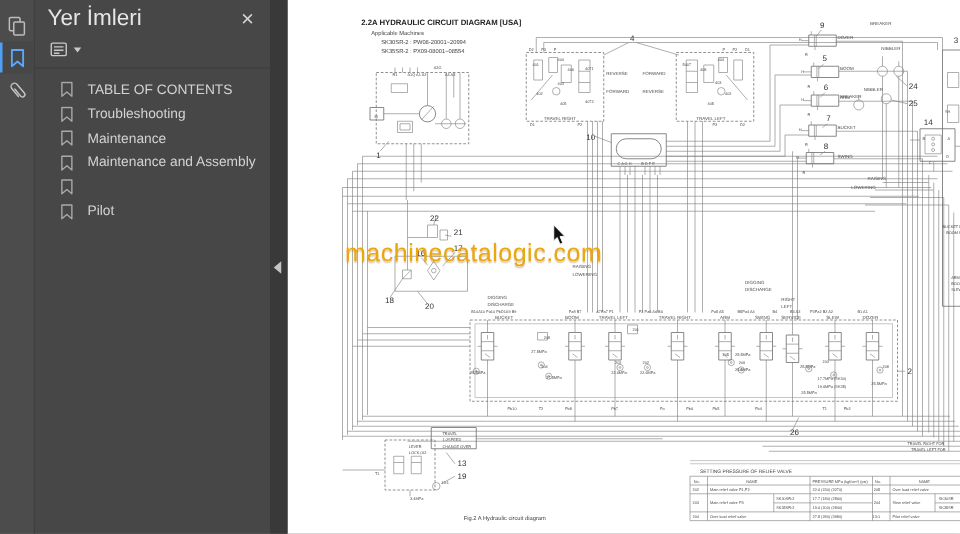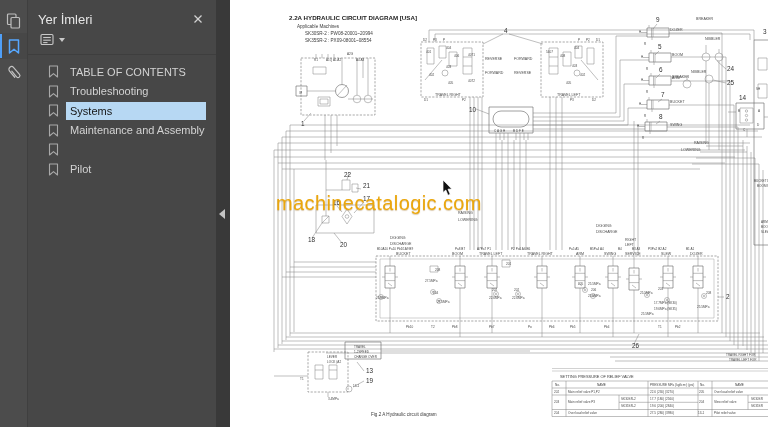--- a/index.html
+++ b/index.html
@@ -11,22 +11,22 @@
              background:#4c4c4c;border-right:1px solid #3f3f3f;z-index:5}
   .strip-icon{width:27px;height:26px;display:flex;align-items:center;
               justify-content:center;position:relative;cursor:pointer}
   .strip-icon.active{background:#474747}
   .strip-icon.active::before{content:"";position:absolute;left:0;top:1px;bottom:1px;
               width:2px;background:#4f9ff8}
 
   
   #panel{position:absolute;left:27px;top:0;width:189px;height:100%;
          background:#474747;z-index:4}
-  .panel-header{height:25px;display:flex;align-items:flex-end;padding:2px 10px 0 11px;
-         color:#e6e6e6;font-size:13px}
+  .panel-header{height:25px;display:flex;align-items:center;padding:2px 10px 0 11px;
+         color:#e6e6e6;font-size:18px}
   .panel-close{margin-left:auto;display:flex;align-items:center;cursor:pointer;padding:3px}
   .panel-tools{height:21px;display:flex;align-items:center;padding:2px 10px 4px 10px;
          border-bottom:1px solid #3e3e3e}
   .tools-btn{display:flex;align-items:center;gap:4px;padding:2px 3px;cursor:pointer}
   .caret{width:0;height:0;border-left:3.5px solid transparent;
          border-right:3.5px solid transparent;border-top:4px solid #c9c9c9}
   #bm-list{padding-top:7px}
   .bm-item{height:19.5px;display:flex;align-items:center;
            padding:0 10px 0 21px;color:#d3d3d3;font-size:11px;cursor:pointer;white-space:nowrap}
   .bm-item svg{flex:0 0 auto;margin-right:7px}
@@ -112,25 +112,25 @@
           <path d="M1.5,1 h8 v11 l-4,-3.4 l-4,3.4 z" fill="none" stroke="#a9a9a9" stroke-width="1.1" stroke-linejoin="round"></path>
         </svg>
         <span class="bm-label">TABLE OF CONTENTS</span>
       </div>
       <div class="bm-item">
         <svg width="11" height="13" viewBox="0 0 11 13">
           <path d="M1.5,1 h8 v11 l-4,-3.4 l-4,3.4 z" fill="none" stroke="#a9a9a9" stroke-width="1.1" stroke-linejoin="round"></path>
         </svg>
         <span class="bm-label">Troubleshooting</span>
       </div>
-      <div class="bm-item selected">
+      <div class="bm-item">
         <svg width="11" height="13" viewBox="0 0 11 13">
           <path d="M1.5,1 h8 v11 l-4,-3.4 l-4,3.4 z" fill="none" stroke="#a9a9a9" stroke-width="1.1" stroke-linejoin="round"></path>
         </svg>
-        <span class="bm-label">Systems</span>
+        <span class="bm-label">Maintenance</span>
       </div>
       <div class="bm-item">
         <svg width="11" height="13" viewBox="0 0 11 13">
           <path d="M1.5,1 h8 v11 l-4,-3.4 l-4,3.4 z" fill="none" stroke="#a9a9a9" stroke-width="1.1" stroke-linejoin="round"></path>
         </svg>
         <span class="bm-label">Maintenance and Assembly</span>
       </div>
       <div class="bm-item">
         <svg width="11" height="13" viewBox="0 0 11 13">
           <path d="M1.5,1 h8 v11 l-4,-3.4 l-4,3.4 z" fill="none" stroke="#a9a9a9" stroke-width="1.1" stroke-linejoin="round"></path>

